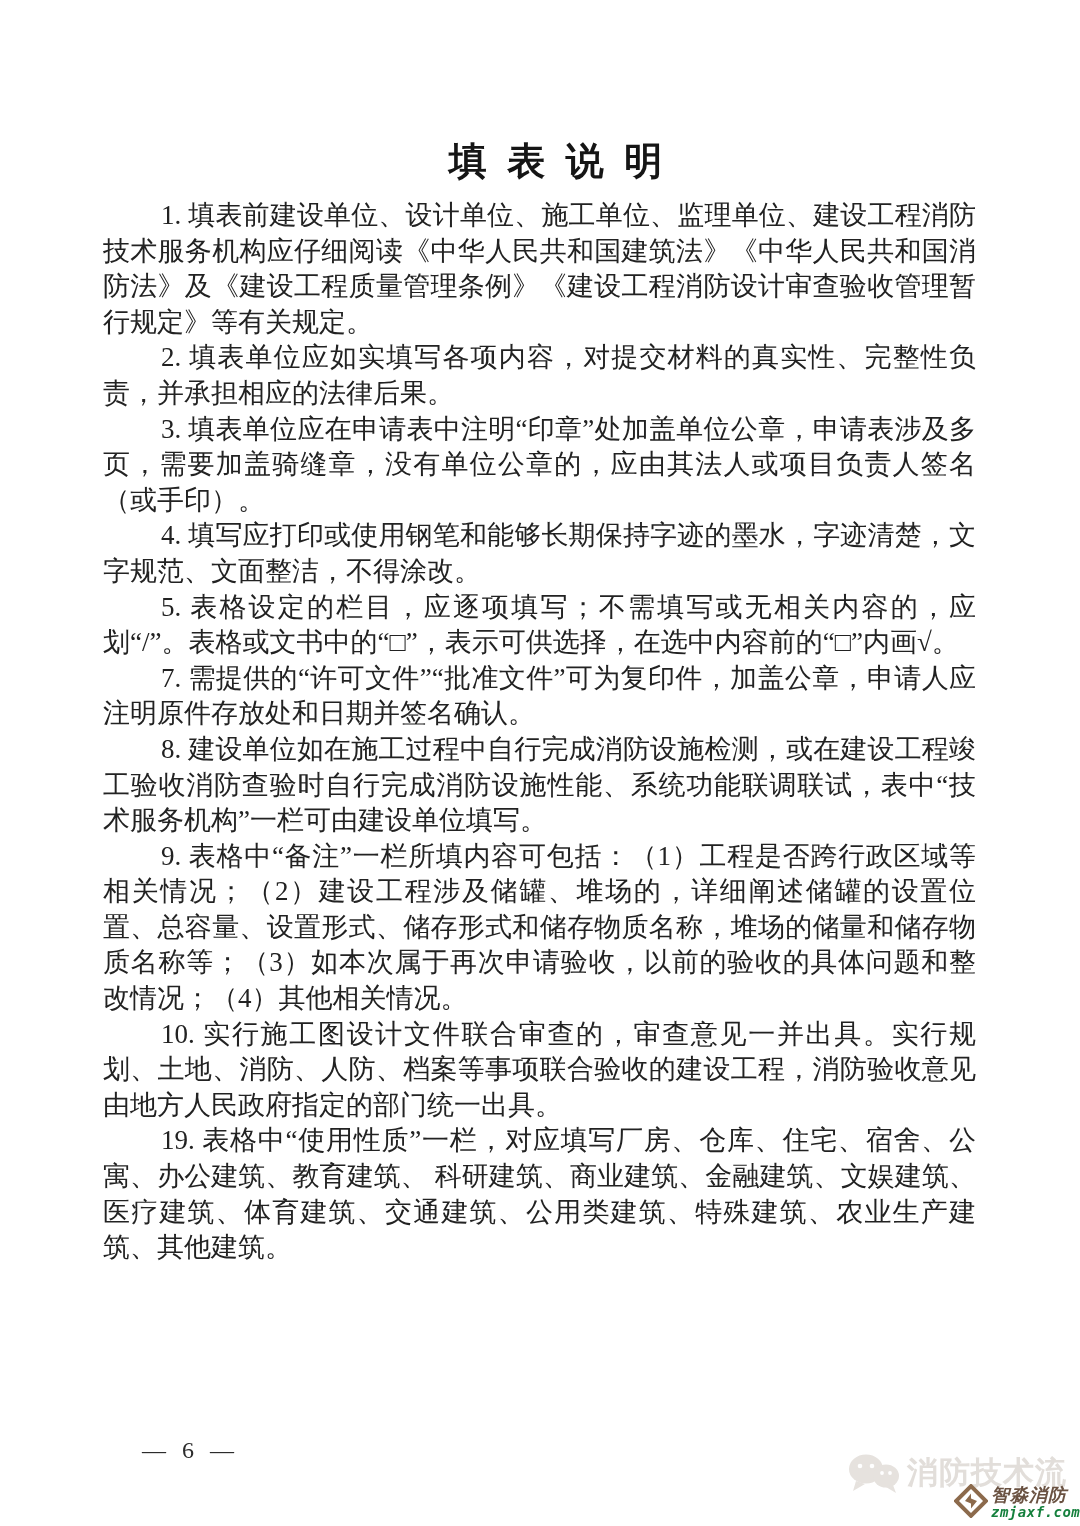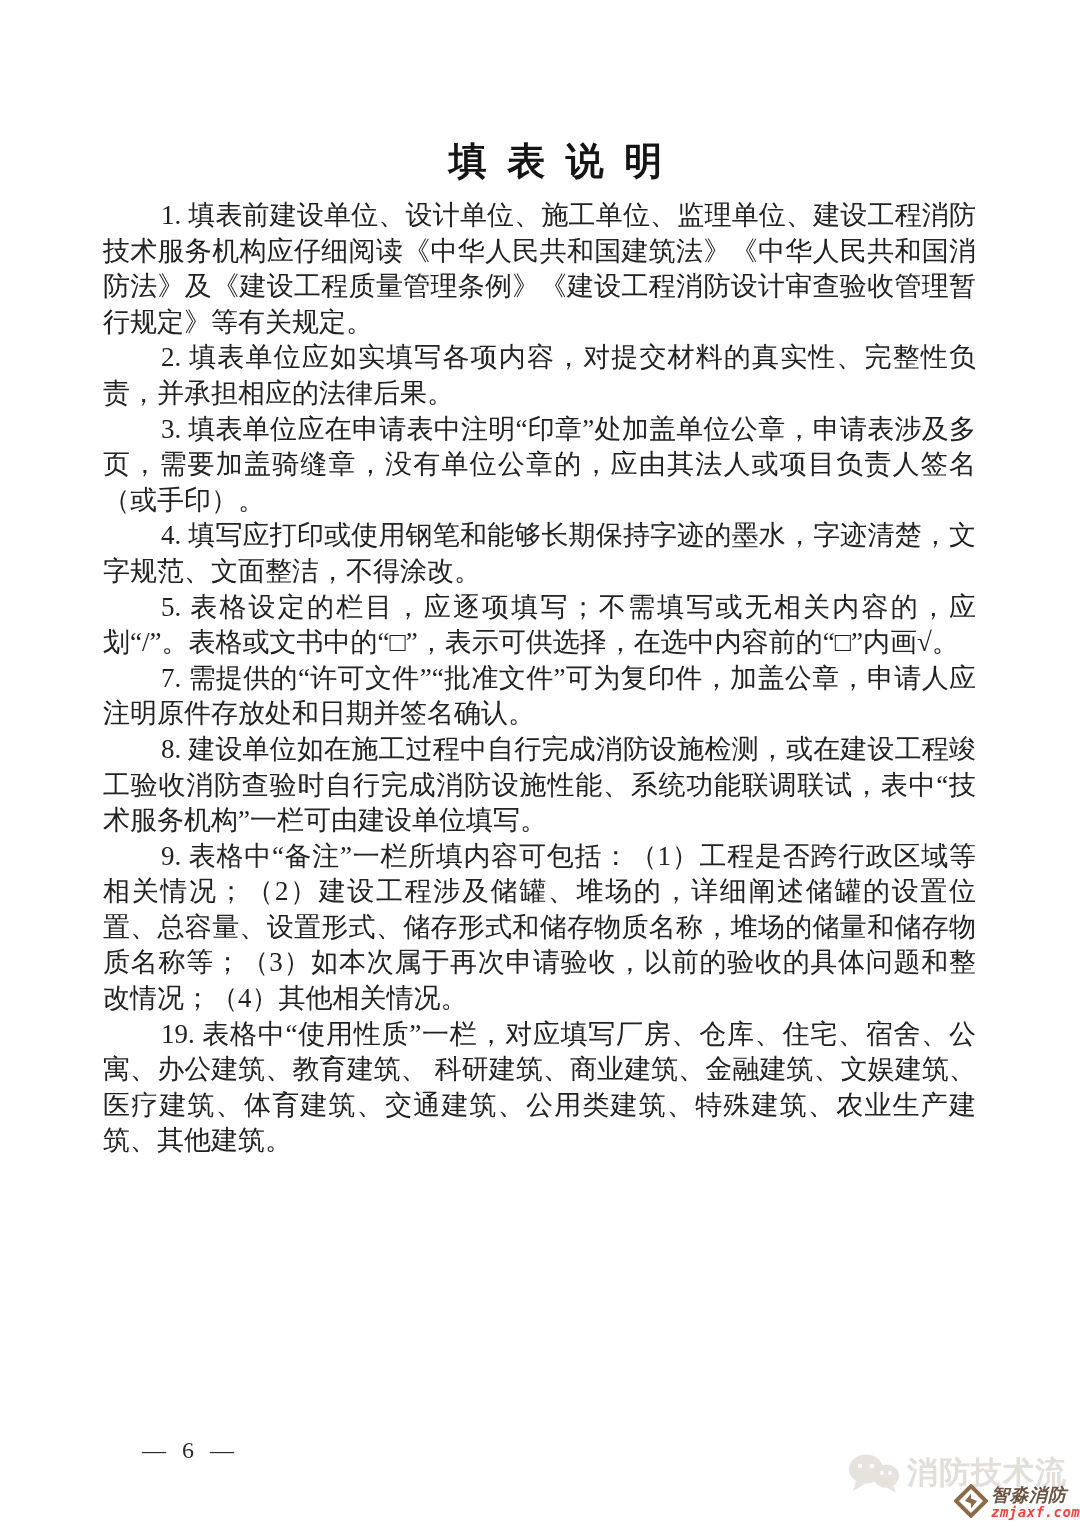--- a/index.html
+++ b/index.html
@@ -87,41 +87,42 @@
     font-family: "Liberation Sans", sans-serif;
     font-size: 18px;
     font-weight: bold;
     color: #6a5242;
     letter-spacing: 1px;
   }
   .brand-url {
     font-family: "DejaVu Sans Mono", monospace;
     font-size: 14px;
     font-weight: bold;
-    color: #ef4444;
+    color: #15803d;
     letter-spacing: 0.5px;
   }
   .icon { display: inline-block; flex: 0 0 auto; }
 </style>
 </head>
 <body>
 
 <div class="page">
 
   <h1 class="doc-title">填 表 说 明</h1>
 
   <div class="content">
       <p>1. 填表前建设单位、设计单位、施工单位、监理单位、建设工程消防技术服务机构应仔细阅读《中华人民共和国建筑法》《中华人民共和国消防法》及《建设工程质量管理条例》《建设工程消防设计审查验收管理暂行规定》等有关规定。</p>
       <p>2. 填表单位应如实填写各项内容，对提交材料的真实性、完整性负责，并承担相应的法律后果。</p>
       <p>3. 填表单位应在申请表中注明“印章”处加盖单位公章，申请表涉及多页，需要加盖骑缝章，没有单位公章的，应由其法人或项目负责人签名（或手印）。</p>
       <p>4. 填写应打印或使用钢笔和能够长期保持字迹的墨水，字迹清楚，文字规范、文面整洁，不得涂改。</p>
       <p>5. 表格设定的栏目，应逐项填写；不需填写或无相关内容的，应划“/”。表格或文书中的“□”，表示可供选择，在选中内容前的“□”内画√。</p>
       <p>7. 需提供的“许可文件”“批准文件”可为复印件，加盖公章，申请人应注明原件存放处和日期并签名确认。</p>
       <p>8. 建设单位如在施工过程中自行完成消防设施检测，或在建设工程竣工验收消防查验时自行完成消防设施性能、系统功能联调联试，表中“技术服务机构”一栏可由建设单位填写。</p>
       <p>9. 表格中“备注”一栏所填内容可包括：（1）工程是否跨行政区域等相关情况；（2）建设工程涉及储罐、堆场的，详细阐述储罐的设置位置、总容量、设置形式、储存形式和储存物质名称，堆场的储量和储存物质名称等；（3）如本次属于再次申请验收，以前的验收的具体问题和整改情况；（4）其他相关情况。</p>
+      <p>10. 实行施工图设计文件联合审查的，审查意见一并出具。实行规划、土地、消防、人防、档案等事项联合验收的建设工程，消防验收意见由地方人民政府指定的部门统一出具。</p>
       <p>19. 表格中“使用性质”一栏，对应填写厂房、仓库、住宅、宿舍、公寓、办公建筑、教育建筑、 科研建筑、商业建筑、金融建筑、文娱建筑、医疗建筑、体育建筑、交通建筑、公用类建筑、特殊建筑、农业生产建筑、其他建筑。</p>
     </div>
 
   <div class="footer">
     <span>— 6 —</span>
   </div>
 
   <div class="wm-wechat">
     <span class="icon">
       <svg width="52" height="42" viewBox="0 0 52 42" aria-hidden="true">

